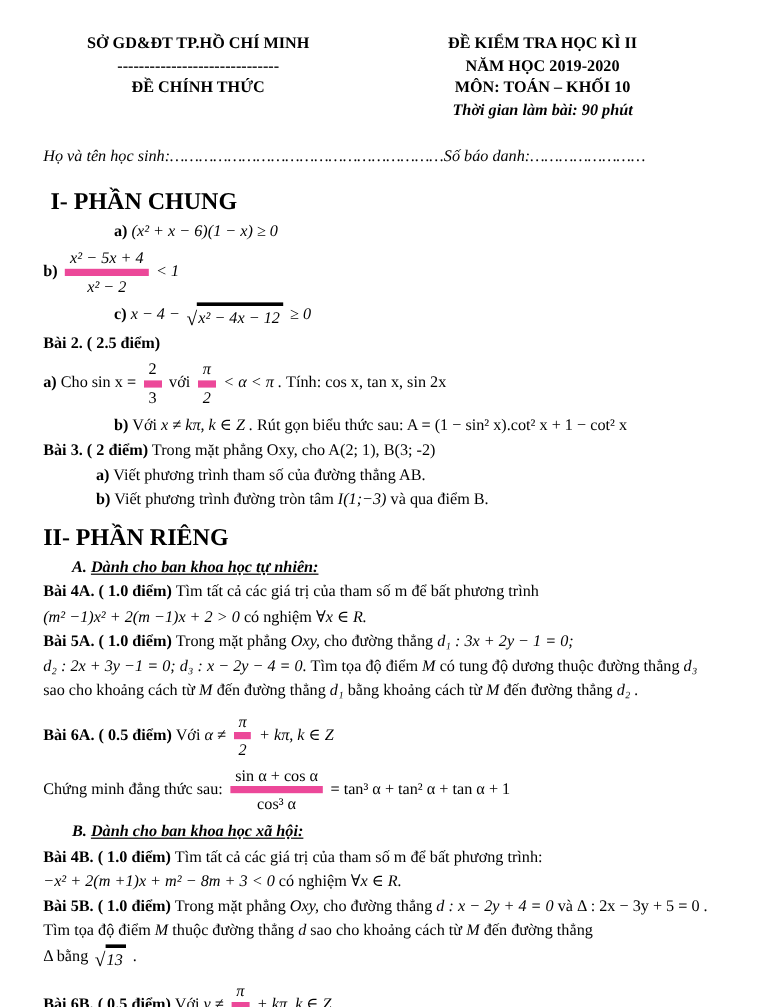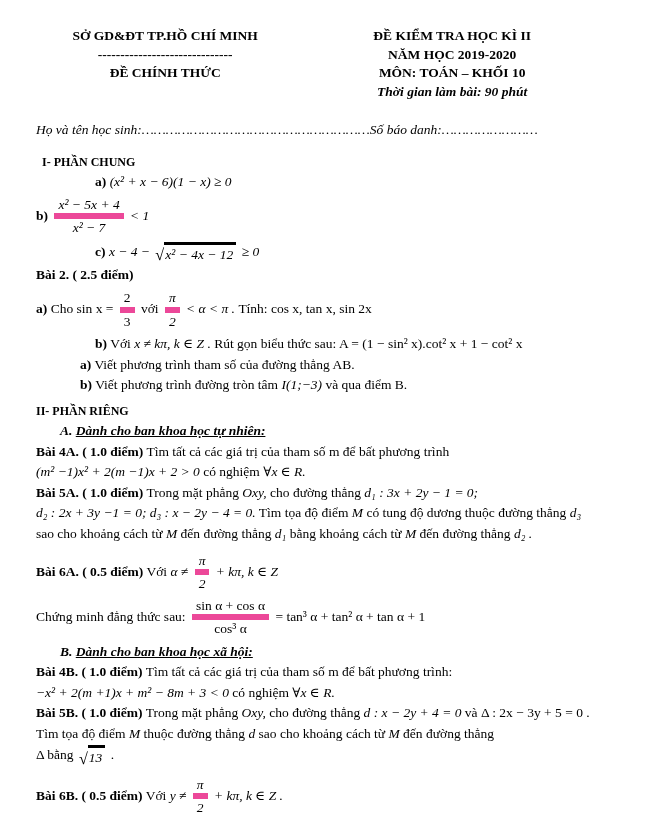--- a/index.html
+++ b/index.html
@@ -11,21 +11,21 @@
   }
   .header{display:flex;}
   .hcol{text-align:center;font-weight:bold;}
   .hl{width:45%;}
   .hr{width:55%;}
   .hcol div{margin:1px 0;}
   .it{font-style:italic;}
   .bl{font-weight:bold;}
   .ul{text-decoration:underline;}
   .student-line{margin-top:20px;margin-bottom:4px;}
-  .sec-title{font-weight:bold;font-size:12px;margin-top:16px;margin-left:6px;}
+  .sec-title{font-weight:bold;font-size:20px;margin-top:16px;margin-left:6px;}
   .line{margin:3px 0;}
   .ind1{margin-left:59px;}
   .ind2{margin-left:44px;}
   .indA{margin-left:24px;}
   .mi{font-style:italic;}
   .mu{font-style:normal;}
   .frac{display:inline-flex;flex-direction:column;vertical-align:middle;text-align:center;margin:0 3px;line-height:1.15;}
   .frac .num{border-bottom:6px solid #ec4899;padding:0 4px 1px 4px;}
   .frac .den{padding-top:1px;}
   .sqrt{display:inline-flex;align-items:stretch;margin:0 2px;vertical-align:middle;}
@@ -58,21 +58,21 @@
   <div class="sec-title">I- PHẦN CHUNG</div>
 
   <div class="line ind1">
     <span class="bl">a)</span>
     <span class="mi">(x² + x − 6)(1 − x) ≥ 0</span>
   </div>
   <div class="line ind1 fr-line">
     <span class="bl">b)</span>
     <span class="frac mi">
         <span class="num">x² − 5x + 4</span>
-        <span class="den">x² − 7</span>
+        <span class="den">x² − 2</span>
       </span>
     <span class="mi">&lt; 1</span>
   </div>
   <div class="line ind1">
     <span class="bl">c)</span>
     <span class="mi">x − 4 −</span>
     <span class="sqrt mi">
         <span class="rad-sign">√</span>
         <span class="radicand">x² − 4x − 12</span>
       </span>
@@ -100,20 +100,24 @@
     <span class="mu">cos x,  tan x,  sin 2x</span>
   </div>
   <div class="line ind1">
     <span class="bl">b)</span>
     <span>Với</span>
     <span class="mi">x ≠ kπ, k ∈ Z .</span>
     <span>Rút gọn biểu thức sau:</span>
     <span class="mu">A = (1 − sin² x).cot² x + 1 − cot² x</span>
   </div>
 
+  <div class="line">
+    <span class="bl">Bài 3. ( 2 điểm)</span>
+    <span>Trong mặt phẳng Oxy, cho  A(2; 1), B(3; -2)</span>
+  </div>
   <div class="line ind2">
     <span class="bl">a)</span>
     <span>Viết phương trình tham số của đường thẳng AB.</span>
   </div>
   <div class="line ind2">
     <span class="bl">b)</span>
     <span>Viết phương trình đường tròn tâm</span>
     <span class="mi">I(1;−3)</span>
     <span>và qua điểm B.</span>
   </div>

